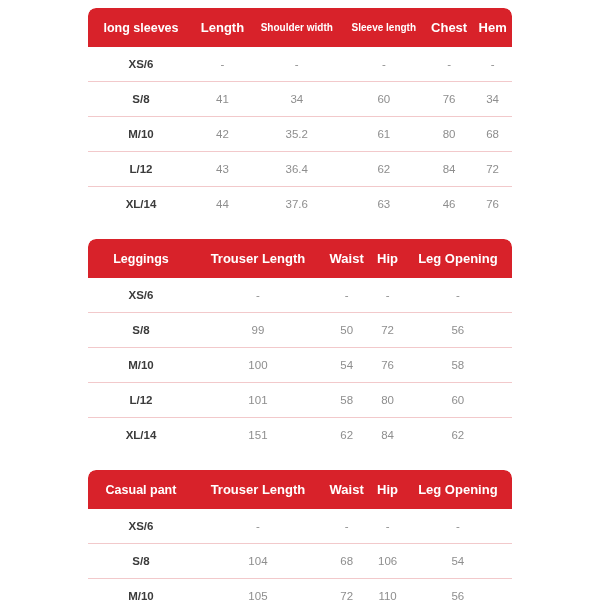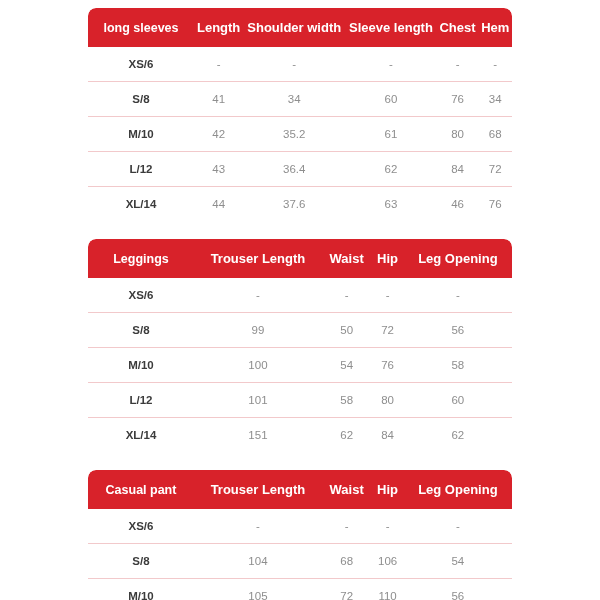--- a/index.html
+++ b/index.html
@@ -41,21 +41,21 @@
     font-weight: bold;
     padding: 12px 2px;
     text-align: center;
     white-space: nowrap;
   }
   .size-table thead th.col-0 {
     font-size: 12.5px;
     width: 25%;
   }
   .size-table thead th.hdr-sm {
-    font-size: 13px;
+    font-size: 10px;
   }
   .size-table thead th.hdr-md {
     font-size: 13px;
   }
   .size-table tbody td {
     text-align: center;
     padding: 11px 2px;
     color: #8e8e8e;
     font-size: 11.5px;
     border-bottom: 1px solid #f2c9cb;

